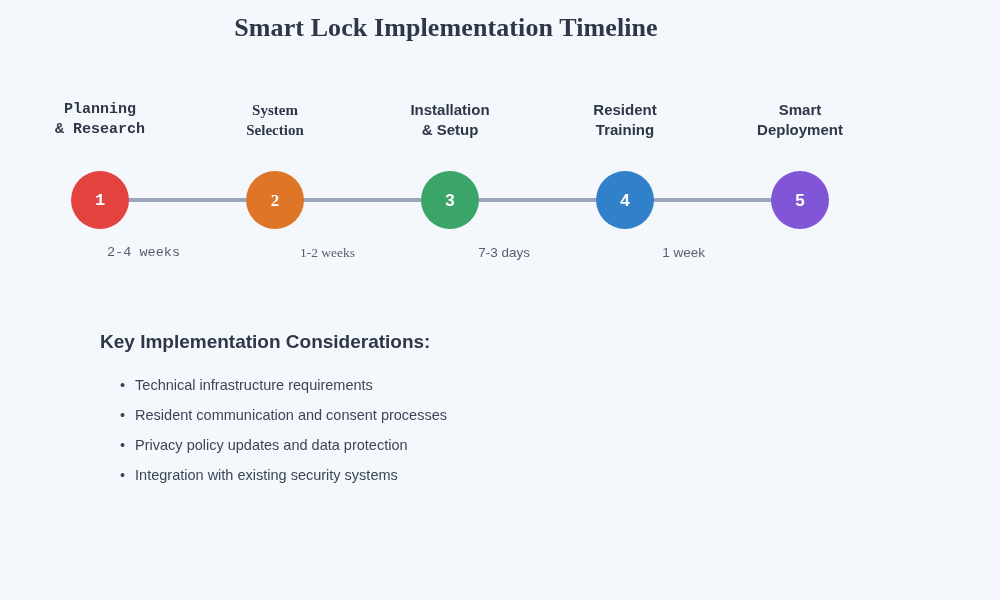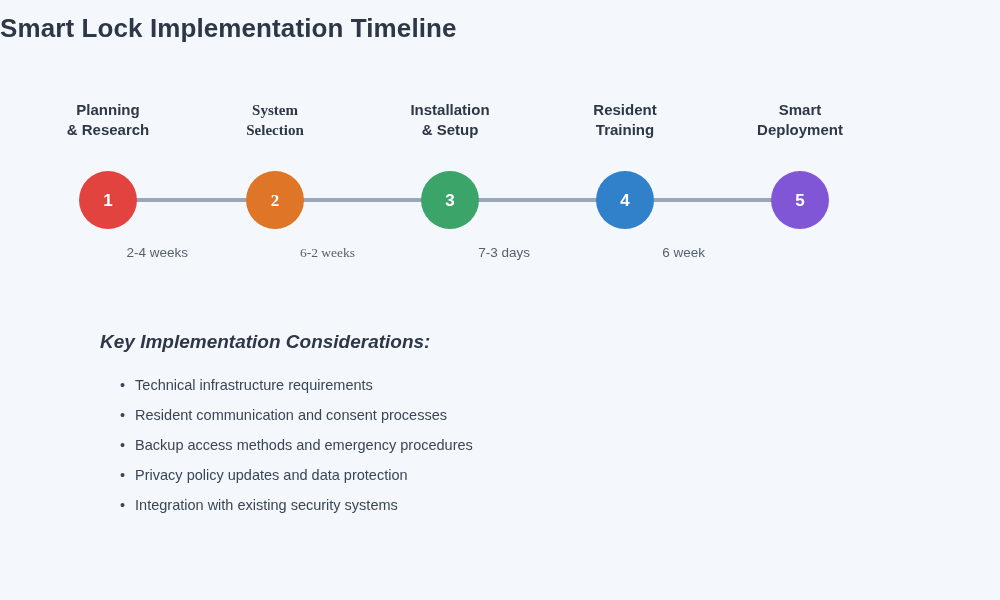--- a/index.html
+++ b/index.html
@@ -24,24 +24,26 @@
     width: 1000px;
     height: 600px;
   }
 
   
   .page-title {
     position: absolute;
     left: 0;
     top: 13px;
     width: 892px;
+    text-align: center;
     font-size: 26px;
     font-weight: bold;
     color: #2e3748;
     letter-spacing: 0.1px;
+    font-family: Liberation Serif, serif;
   }
 
   
   .timeline {
     position: absolute;
     left: 0;
     top: 100px;
     width: 1000px;
     height: 175px;
   }
@@ -116,21 +118,20 @@
     top: 330px;
     width: 720px;
   }
 
   .considerations-heading {
     font-size: 19px;
     font-weight: bold;
     color: #2e3748;
     margin: 0 0 16px 0;
     line-height: 24px;
-    font-style: italic;
   }
 
   .consideration-list {
     list-style: none;
     margin: 0;
     padding: 0;
   }
 
   .consideration-item {
     font-size: 14.5px;
@@ -148,66 +149,65 @@
 </head>
 <body style="background: rgb(244, 248, 252);">
 
 <div id="canvas">
 
   <div class="page-title">Smart Lock Implementation Timeline</div>
 
   <div class="timeline">
     <div class="timeline-rail"></div>
     <div id="steps-container">
-        <div class="step" style="left: 108px;">
+        <div class="step" style="left: 100px; font-family: Liberation Mono, monospace;">
           <div class="step-title">Planning
 &amp; Research</div>
           <div class="step-circle-wrap">
             <div class="step-circle" style="background: rgb(227, 67, 63);">1</div>
           </div>
           <div class="step-duration">2-4 weeks</div>
         </div>
         <div class="step" style="left: 275px; font-family: Liberation Serif, serif;">
           <div class="step-title">System
 Selection</div>
           <div class="step-circle-wrap">
             <div class="step-circle" style="background: rgb(223, 117, 38);">2</div>
           </div>
-          <div class="step-duration">6-2 weeks</div>
+          <div class="step-duration">1-2 weeks</div>
         </div>
         <div class="step" style="left: 450px;">
           <div class="step-title">Installation
 &amp; Setup</div>
           <div class="step-circle-wrap">
             <div class="step-circle" style="background: rgb(58, 164, 105);">3</div>
           </div>
           <div class="step-duration">7-3 days</div>
         </div>
         <div class="step" style="left: 625px;">
           <div class="step-title">Resident
 Training</div>
           <div class="step-circle-wrap">
             <div class="step-circle" style="background: rgb(49, 128, 202);">4</div>
           </div>
-          <div class="step-duration">6 week</div>
+          <div class="step-duration">1 week</div>
         </div>
         <div class="step" style="left: 800px;">
           <div class="step-title">Smart
 Deployment</div>
           <div class="step-circle-wrap">
             <div class="step-circle" style="background: rgb(128, 85, 214);">5</div>
           </div>
         </div>
       </div>
   </div>
 
   <div class="considerations">
     <div class="considerations-heading">Key Implementation Considerations:</div>
     <ul class="consideration-list" id="consideration-list">
         <li class="consideration-item"><span>•</span><span class="consideration-text">Technical infrastructure requirements</span></li>
         <li class="consideration-item"><span>•</span><span class="consideration-text">Resident communication and consent processes</span></li>
-        <li class="consideration-item"><span>•</span><span class="consideration-text">Backup access methods and emergency procedures</span></li>
         <li class="consideration-item"><span>•</span><span class="consideration-text">Privacy policy updates and data protection</span></li>
         <li class="consideration-item"><span>•</span><span class="consideration-text">Integration with existing security systems</span></li>
       </ul>
   </div>
 
 </div>
 
 </body></html>

